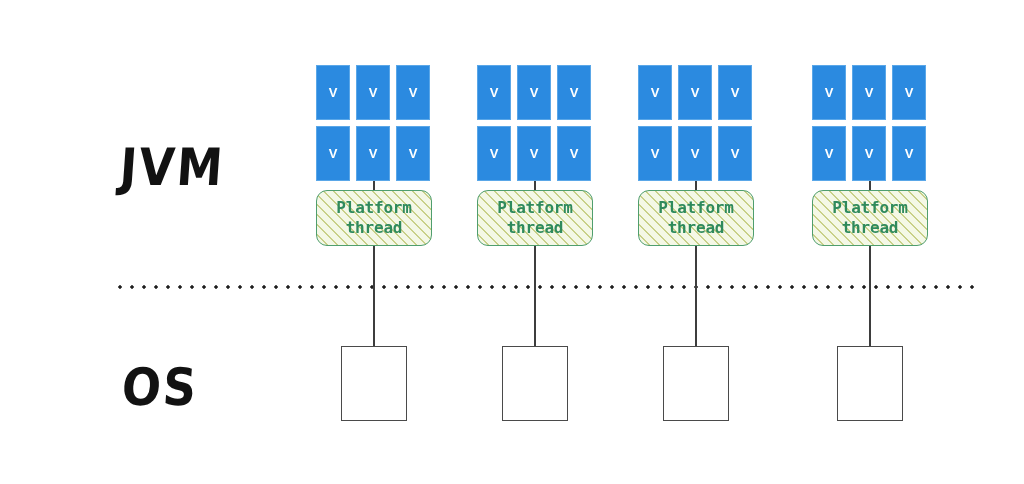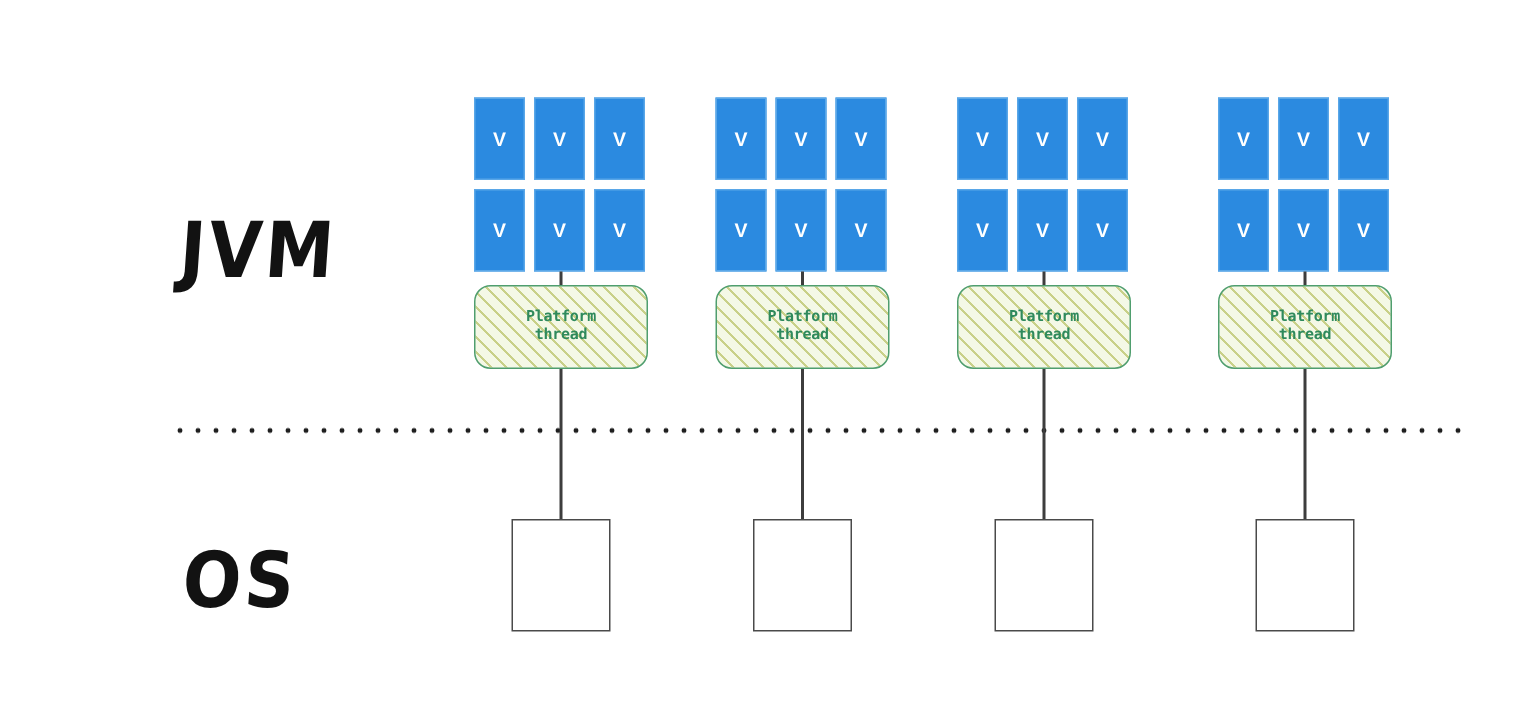--- a/index.html
+++ b/index.html
@@ -110,21 +110,21 @@
         rgba(255,255,255,0) 1.4px,
         rgba(255,255,255,0) 7px
     );
     display: flex;
     align-items: center;
     justify-content: center;
     text-align: center;
   }
   .pt-label {
     font-family: "DejaVu Sans Mono", monospace;
-    font-size: 10px;
+    font-size: 16px;
     font-weight: bold;
     color: #2f8a5c;
     line-height: 1.25;
     white-space: pre-line;
     letter-spacing: -0.2px;
   }
 
   
   .os-box {
     position: absolute;

